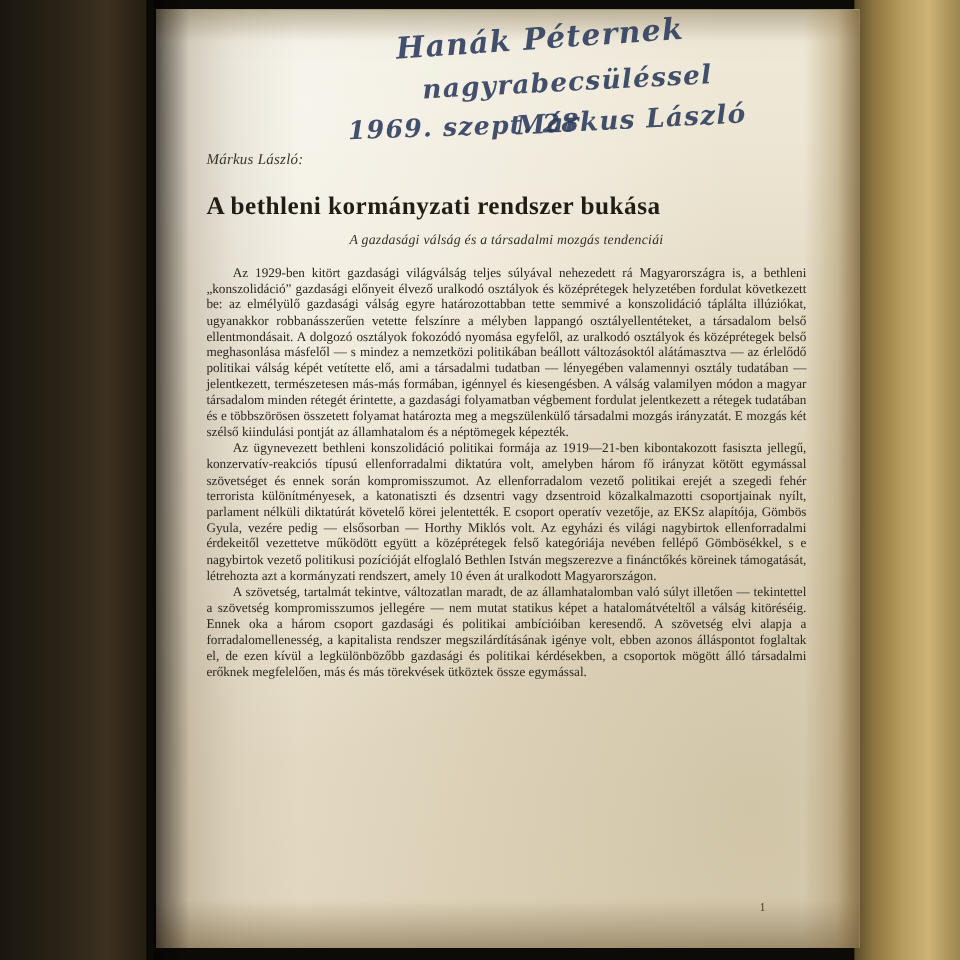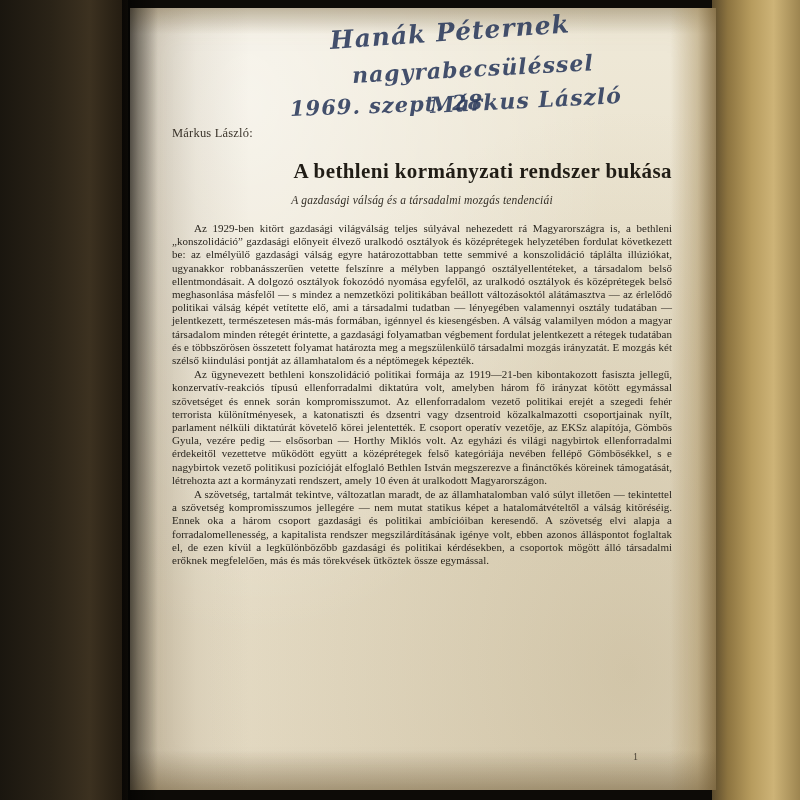--- a/index.html
+++ b/index.html
@@ -91,26 +91,27 @@
   
   .content {
     position: absolute;
     left: 42px;
     top: 118px;
     width: 500px;
     color: #2e2a22;
   }
   .author {
     font-size: 12.5px;
+    font-style: italic;
     color: #3a332a;
     margin-bottom: 18px;
     letter-spacing: 0.2px;
   }
   .doc-title {
-    text-align: right;
+    text-align: left;
     font-size: 21px;
     font-weight: bold;
     letter-spacing: 0.4px;
     color: #211d16;
     margin: 2px 0 10px 0;
   }
   .doc-part {
     text-align: center;
     font-size: 11.5px;
     color: #3a332a;

